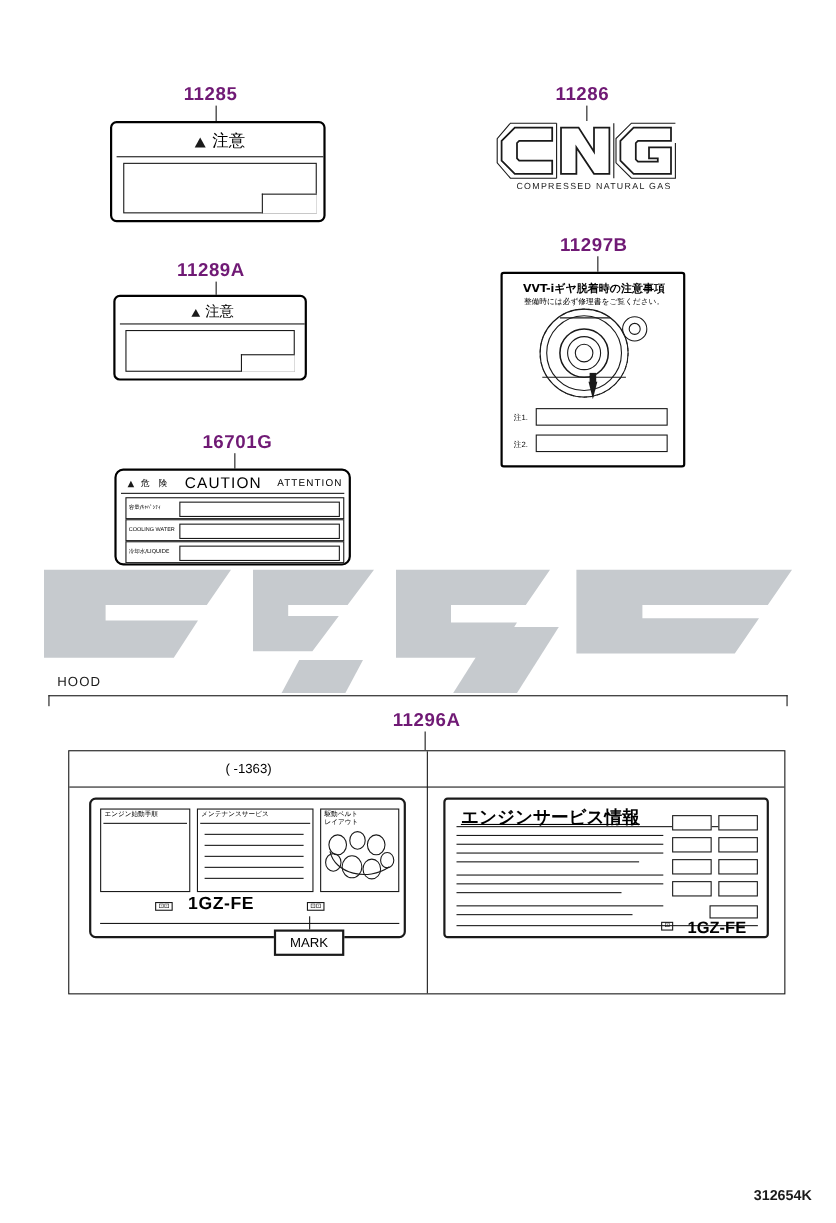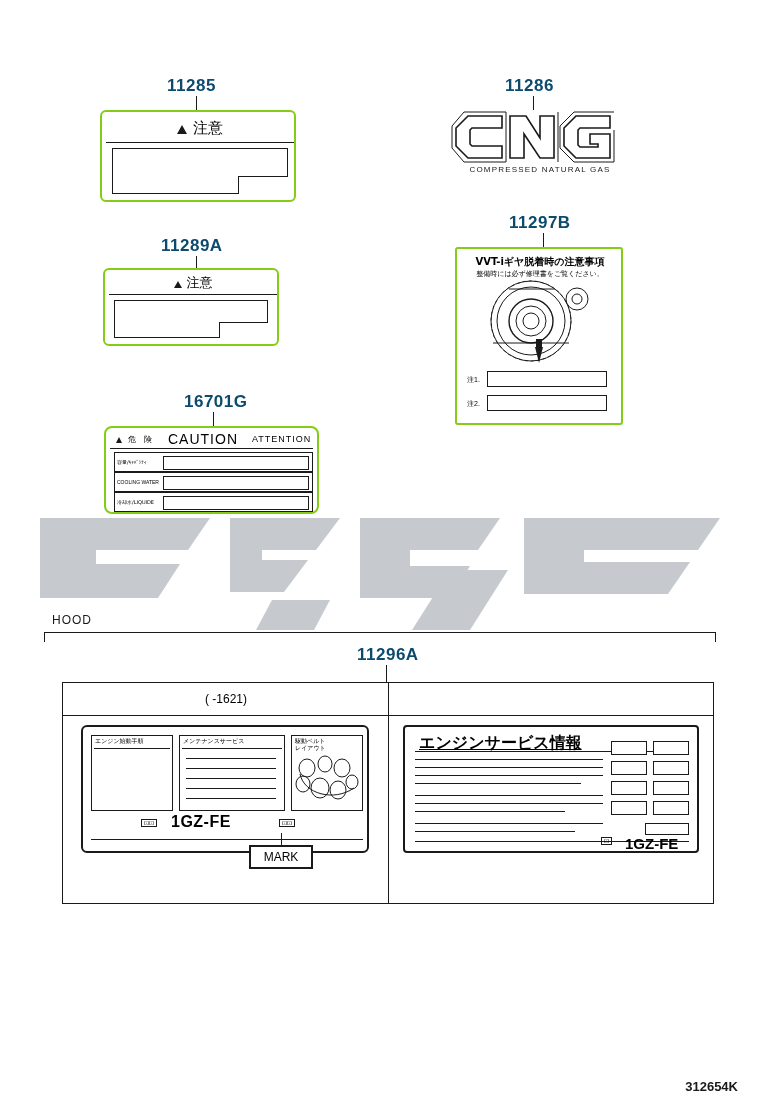--- a/index.html
+++ b/index.html
@@ -18,31 +18,31 @@
   .page {
     position: relative;
     width: 760px;
     height: 1112px;
   }
   .callout-num {
     position: absolute;
     font-size: 17px;
     font-weight: bold;
     letter-spacing: 0.5px;
-    color: #0c4a6e;
+    color: #701a75;
     white-space: nowrap;
   }
   .leader {
     position: absolute;
     background: #1a1a1a;
     width: 1px;
   }
   .label-box {
     position: absolute;
-    border: 2px solid #84cc16;
+    border: 2px solid #000000;
     border-radius: 6px;
     background: #ffffff;
     box-sizing: border-box;
   }
   .inner-line {
     position: absolute;
     background: #1a1a1a;
     height: 1px;
   }
   .inner-box {
@@ -238,21 +238,21 @@
   <div class="hood-label" style="left:52px; top:613px;">HOOD</div>
   <div class="rule" style="left:44px; top:632px; width:672px;"></div>
   <div class="vrule" style="left:44px; top:632px; height:10px;"></div>
   <div class="vrule" style="left:715px; top:632px; height:10px;"></div>
 
   <div class="callout-num" style="left:357px; top:645px;">11296A</div>
   <div class="leader" style="left:386px; top:665px; height:17px;"></div>
 
   <div class="inner-box" style="left:62px; top:682px; width:652px; height:222px; border:1px solid #1a1a1a;">
 
-    <div style="position:absolute; left:0; top:0; width:326px; height:32px; display:flex; align-items:center; justify-content:center; font-size:12px;">(      -1621)</div>
+    <div style="position:absolute; left:0; top:0; width:326px; height:32px; display:flex; align-items:center; justify-content:center; font-size:12px;">(      -1363)</div>
     <div class="inner-line" style="left:0; top:32px; width:650px;"></div>
     <div class="vrule" style="left:325px; top:0; height:220px;"></div>
 
     <div class="inner-box" style="left:18px; top:42px; width:288px; height:128px; border-radius:6px; border:2px solid #1a1a1a;">
 
       <div class="inner-box" style="left:8px; top:8px; width:82px; height:76px;">
         <div class="jp tiny" style="position:absolute; left:3px; top:2px; font-size:6px;">エンジン始動手順</div>
         <div class="inner-line" style="left:2px; top:12px; width:76px;"></div>
       </div>
 

